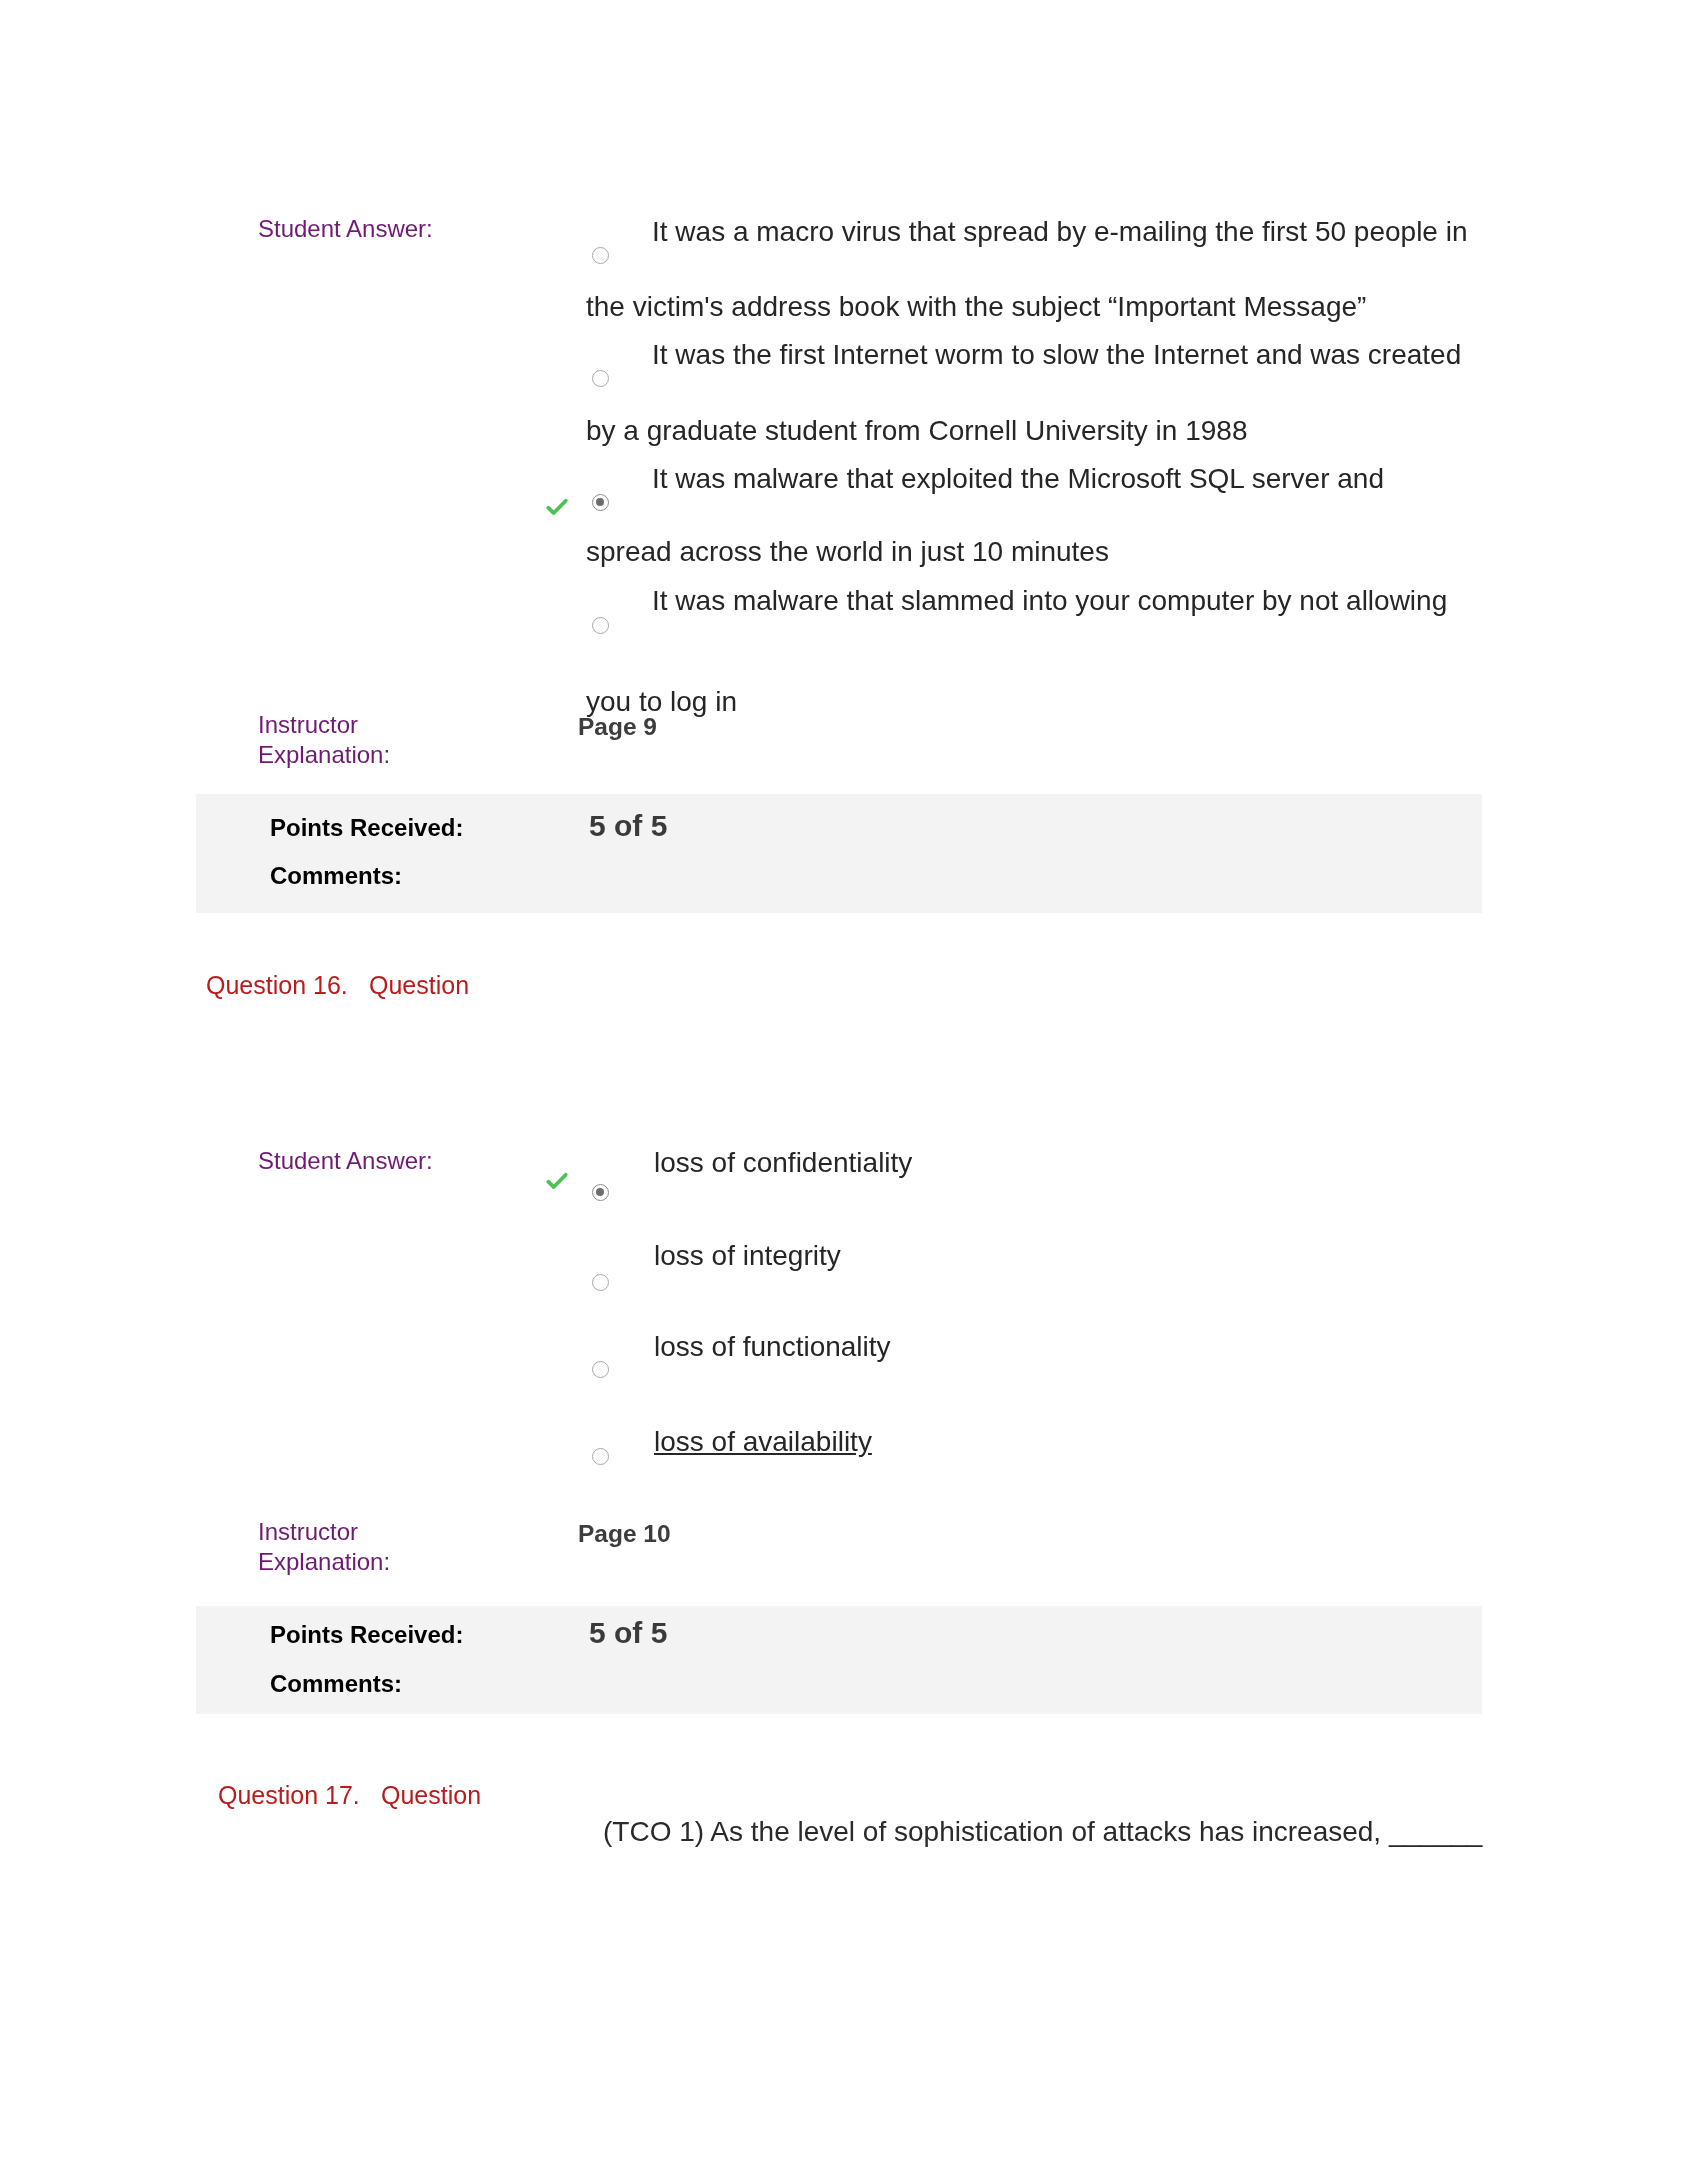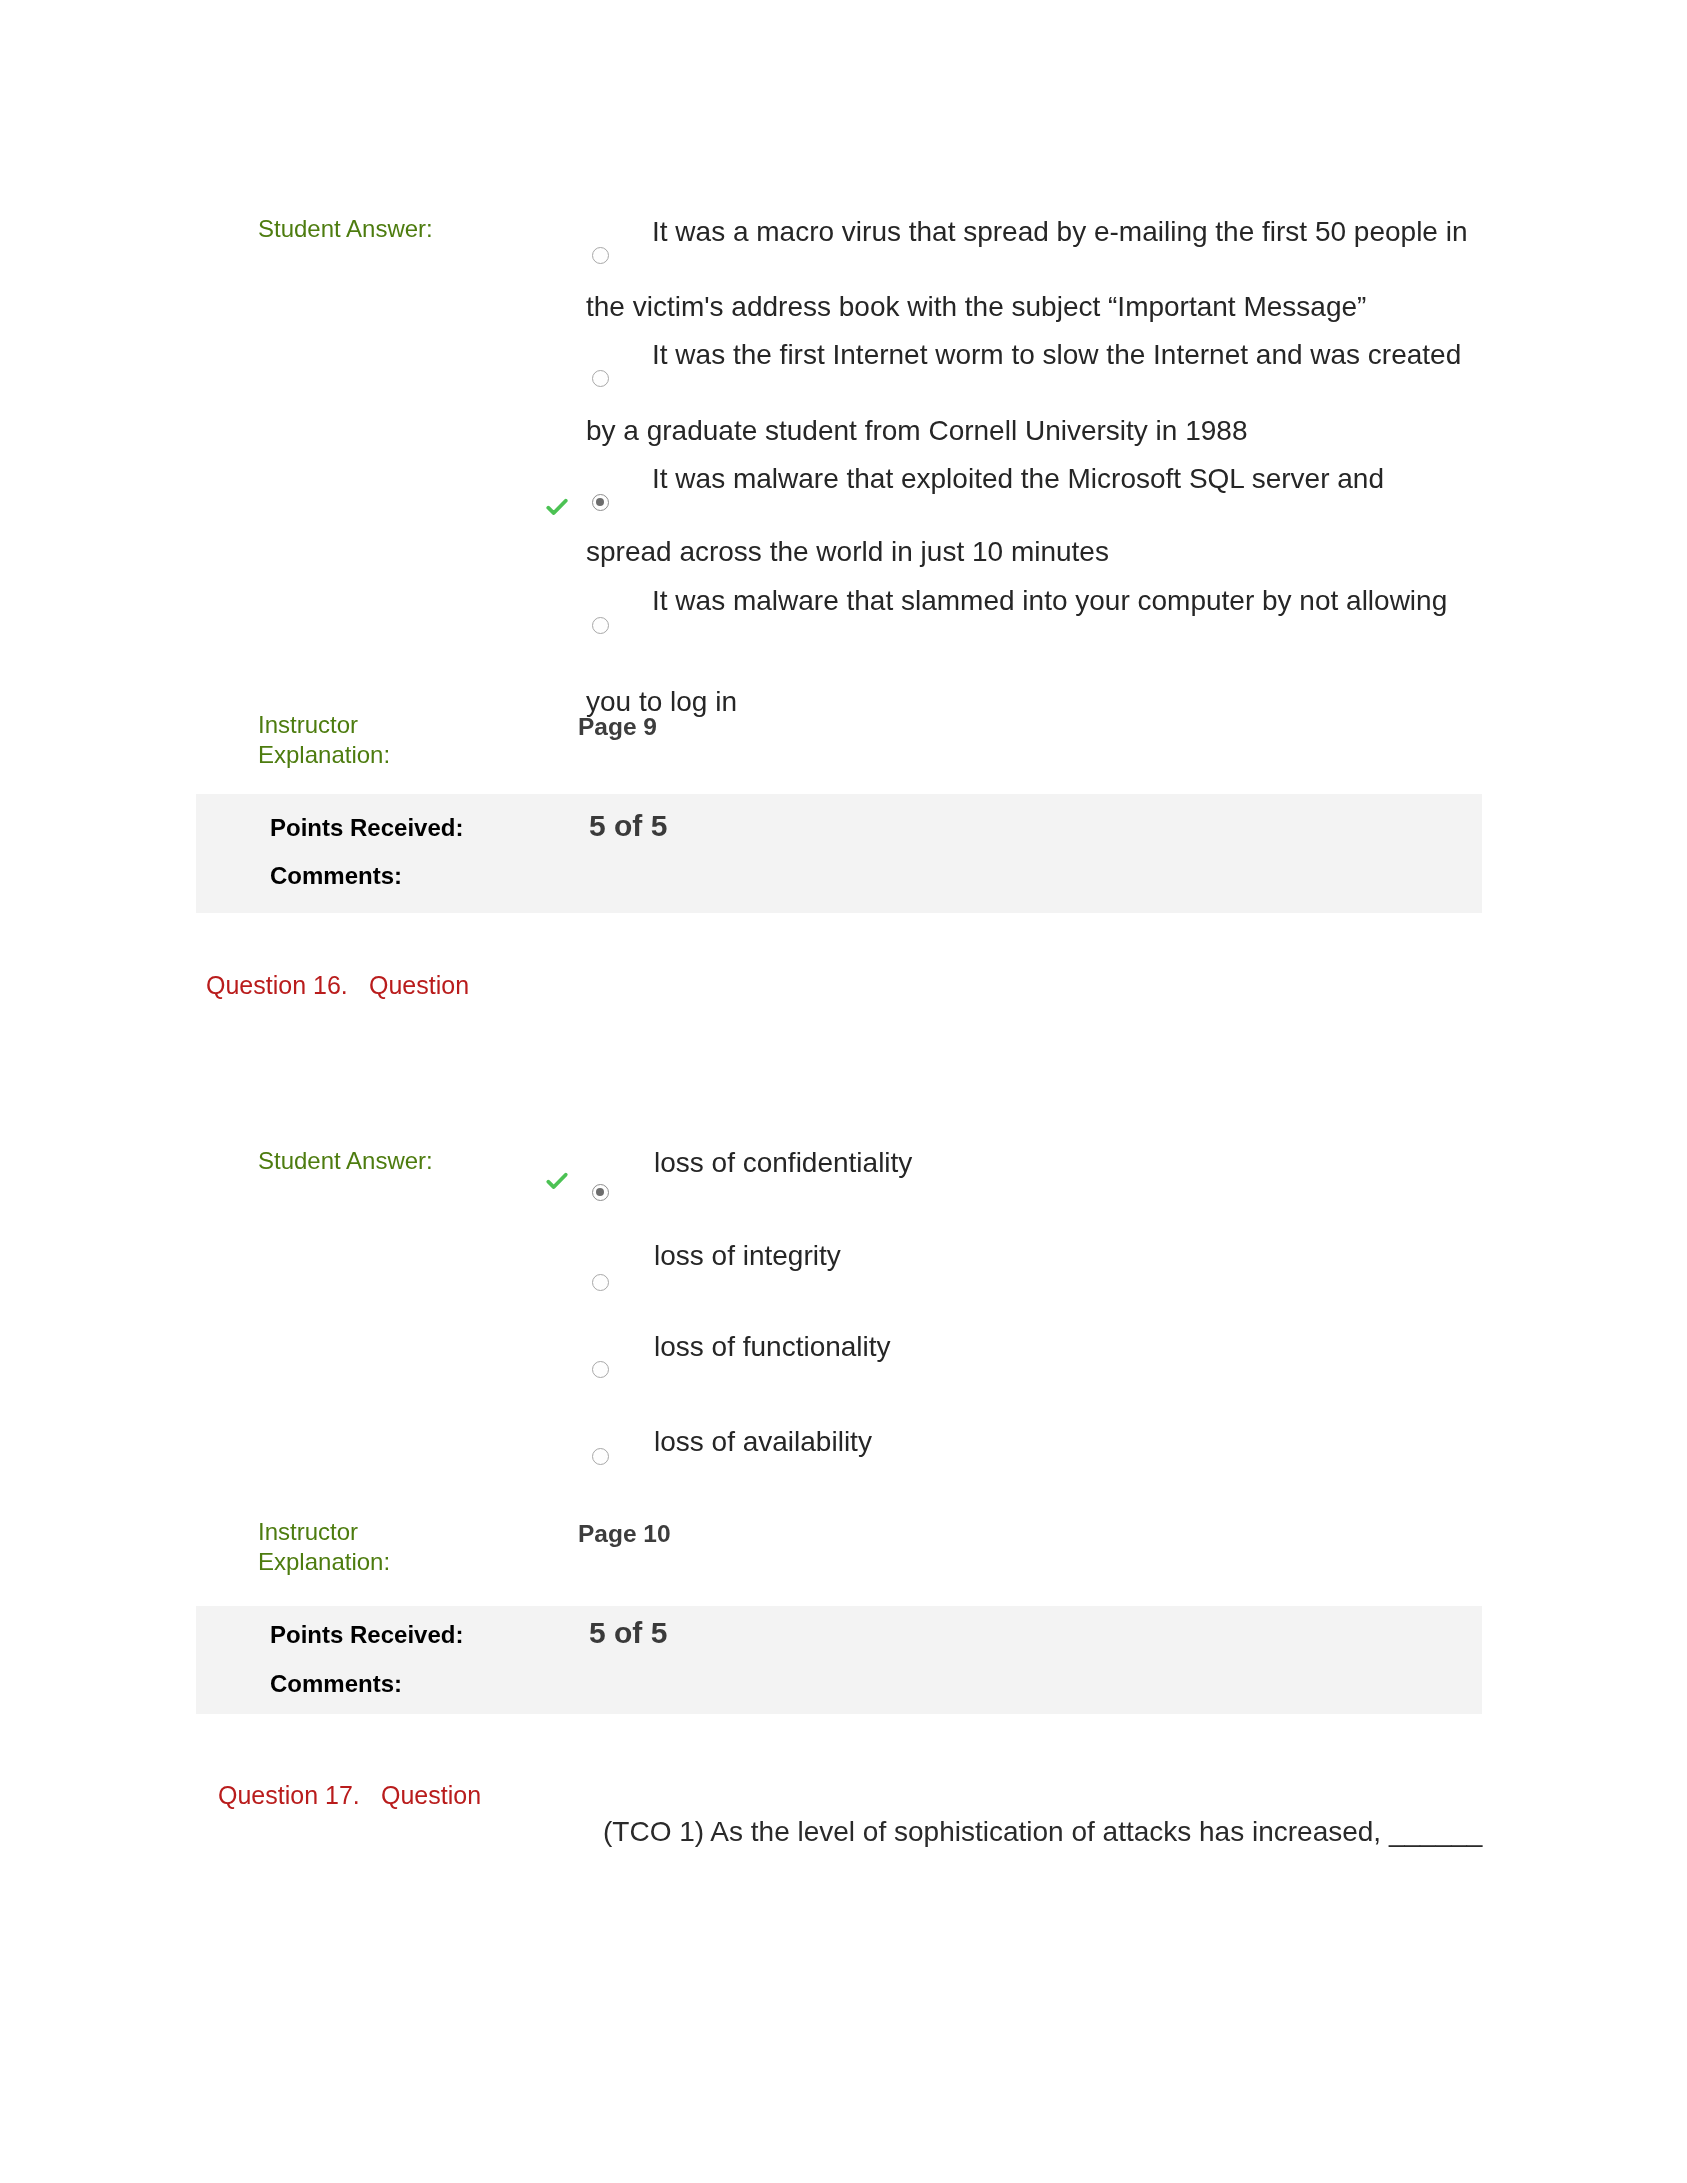--- a/index.html
+++ b/index.html
@@ -4,21 +4,21 @@
 <title>Quiz Review</title>
 <style>
   html,body{margin:0;padding:0;background:#ffffff;}
   body{width:1687px;height:2183px;font-family:"Liberation Sans",sans-serif;color:#000;}
   .page{position:relative;width:1687px;height:2183px;overflow:hidden;background:#ffffff;}
 
   
   .abs{position:absolute;}
 
   
-  .rowlabel{position:absolute;font-size:24px;line-height:30px;color:#4d7c0f;font-weight:400;}
+  .rowlabel{position:absolute;font-size:24px;line-height:30px;color:#701a75;font-weight:400;}
 
   
   .qnum,.qtype{position:absolute;font-size:25px;line-height:30px;color:#b91c1c;font-weight:400;}
 
   
   .qtext{position:absolute;font-size:28px;line-height:34px;color:#2a2a2a;white-space:nowrap;}
 
   
   .optline{position:absolute;font-size:28px;line-height:34px;color:#262626;white-space:nowrap;}
 
@@ -105,21 +105,21 @@
       <div class="optline" style="left:654px;top:1239px;">loss of integrity</div>
     </div>
 
     <div class="abs" style="left:0;top:0;width:1687px;height:0;">
       <div class="radio" style="left:592px;top:1361px;"></div>
       <div class="optline" style="left:654px;top:1330px;">loss of functionality</div>
     </div>
 
     <div class="abs" style="left:0;top:0;width:1687px;height:0;">
       <div class="radio" style="left:592px;top:1448px;"></div>
-      <div class="optline" style="left:654px;top:1425px;">loss of availability</div>
+      <div class="optline" style="left:654px;top:1425px;text-decoration:underline;">loss of availability</div>
     </div>
 
     <div class="rowlabel" style="left:258px;top:1517px;width:198px;">Instructor Explanation:</div>
     <div class="pageval" style="left:549px;top:1517px;">Page 10</div>
 
     <div class="grayband" style="left:196px;top:1606px;width:1286px;height:108px;"></div>
     <div class="ptlabel" style="left:270px;top:1620px;">Points Received:</div>
     <div class="ptval" style="left:589px;top:1618px;">5 of 5</div>
     <div class="ptlabel" style="left:270px;top:1669px;">Comments:</div>
     <div class="ptval" style="left:589px;top:1667px;"></div>

